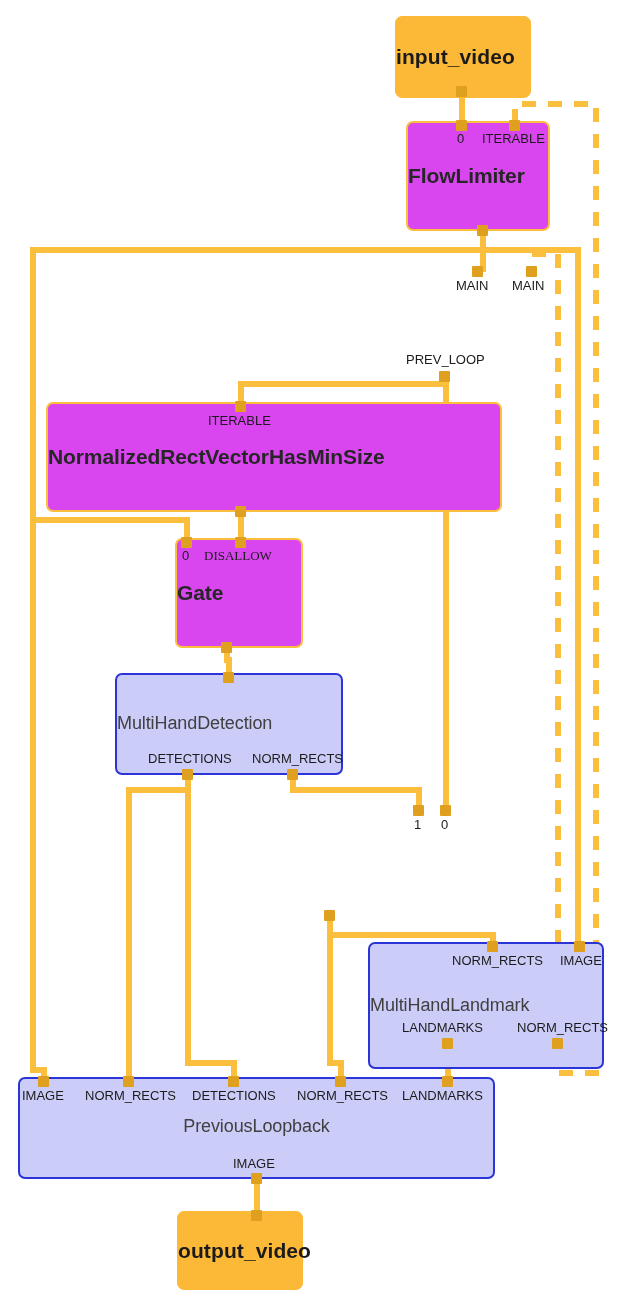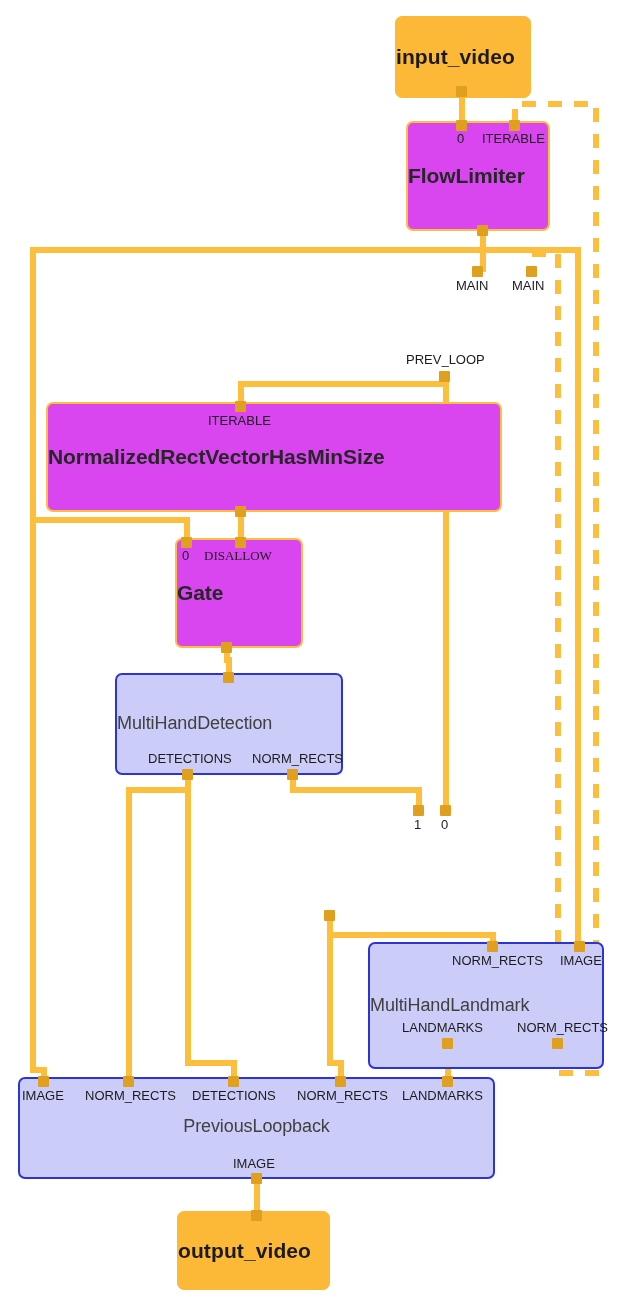--- a/index.html
+++ b/index.html
@@ -202,18 +202,18 @@
   <div class="port-label" style="left:85px; top:1088px;">NORM_RECTS</div>
   <div class="port-dot" style="left:228px; top:1076px;"></div>
   <div class="port-label" style="left:192px; top:1088px;">DETECTIONS</div>
   <div class="port-dot" style="left:335px; top:1076px;"></div>
   <div class="port-label" style="left:297px; top:1088px;">NORM_RECTS</div>
   <div class="port-dot" style="left:442px; top:1076px;"></div>
   <div class="port-label" style="left:402px; top:1088px;">LANDMARKS</div>
   <div class="port-dot" style="left:251px; top:1173px;"></div>
   <div class="port-label" style="left:233px; top:1156px;">IMAGE</div>
 
-  <div class="node node-stream" style="left:177px; top:1211px; width:153px; height:79px;">
+  <div class="node node-stream" style="left:177px; top:1211px; width:126px; height:79px;">
     <span class="node-title">output_video</span>
   </div>
   <div class="port-dot" style="left:251px; top:1210px;"></div>
 
 </div>
 
 </body></html>

